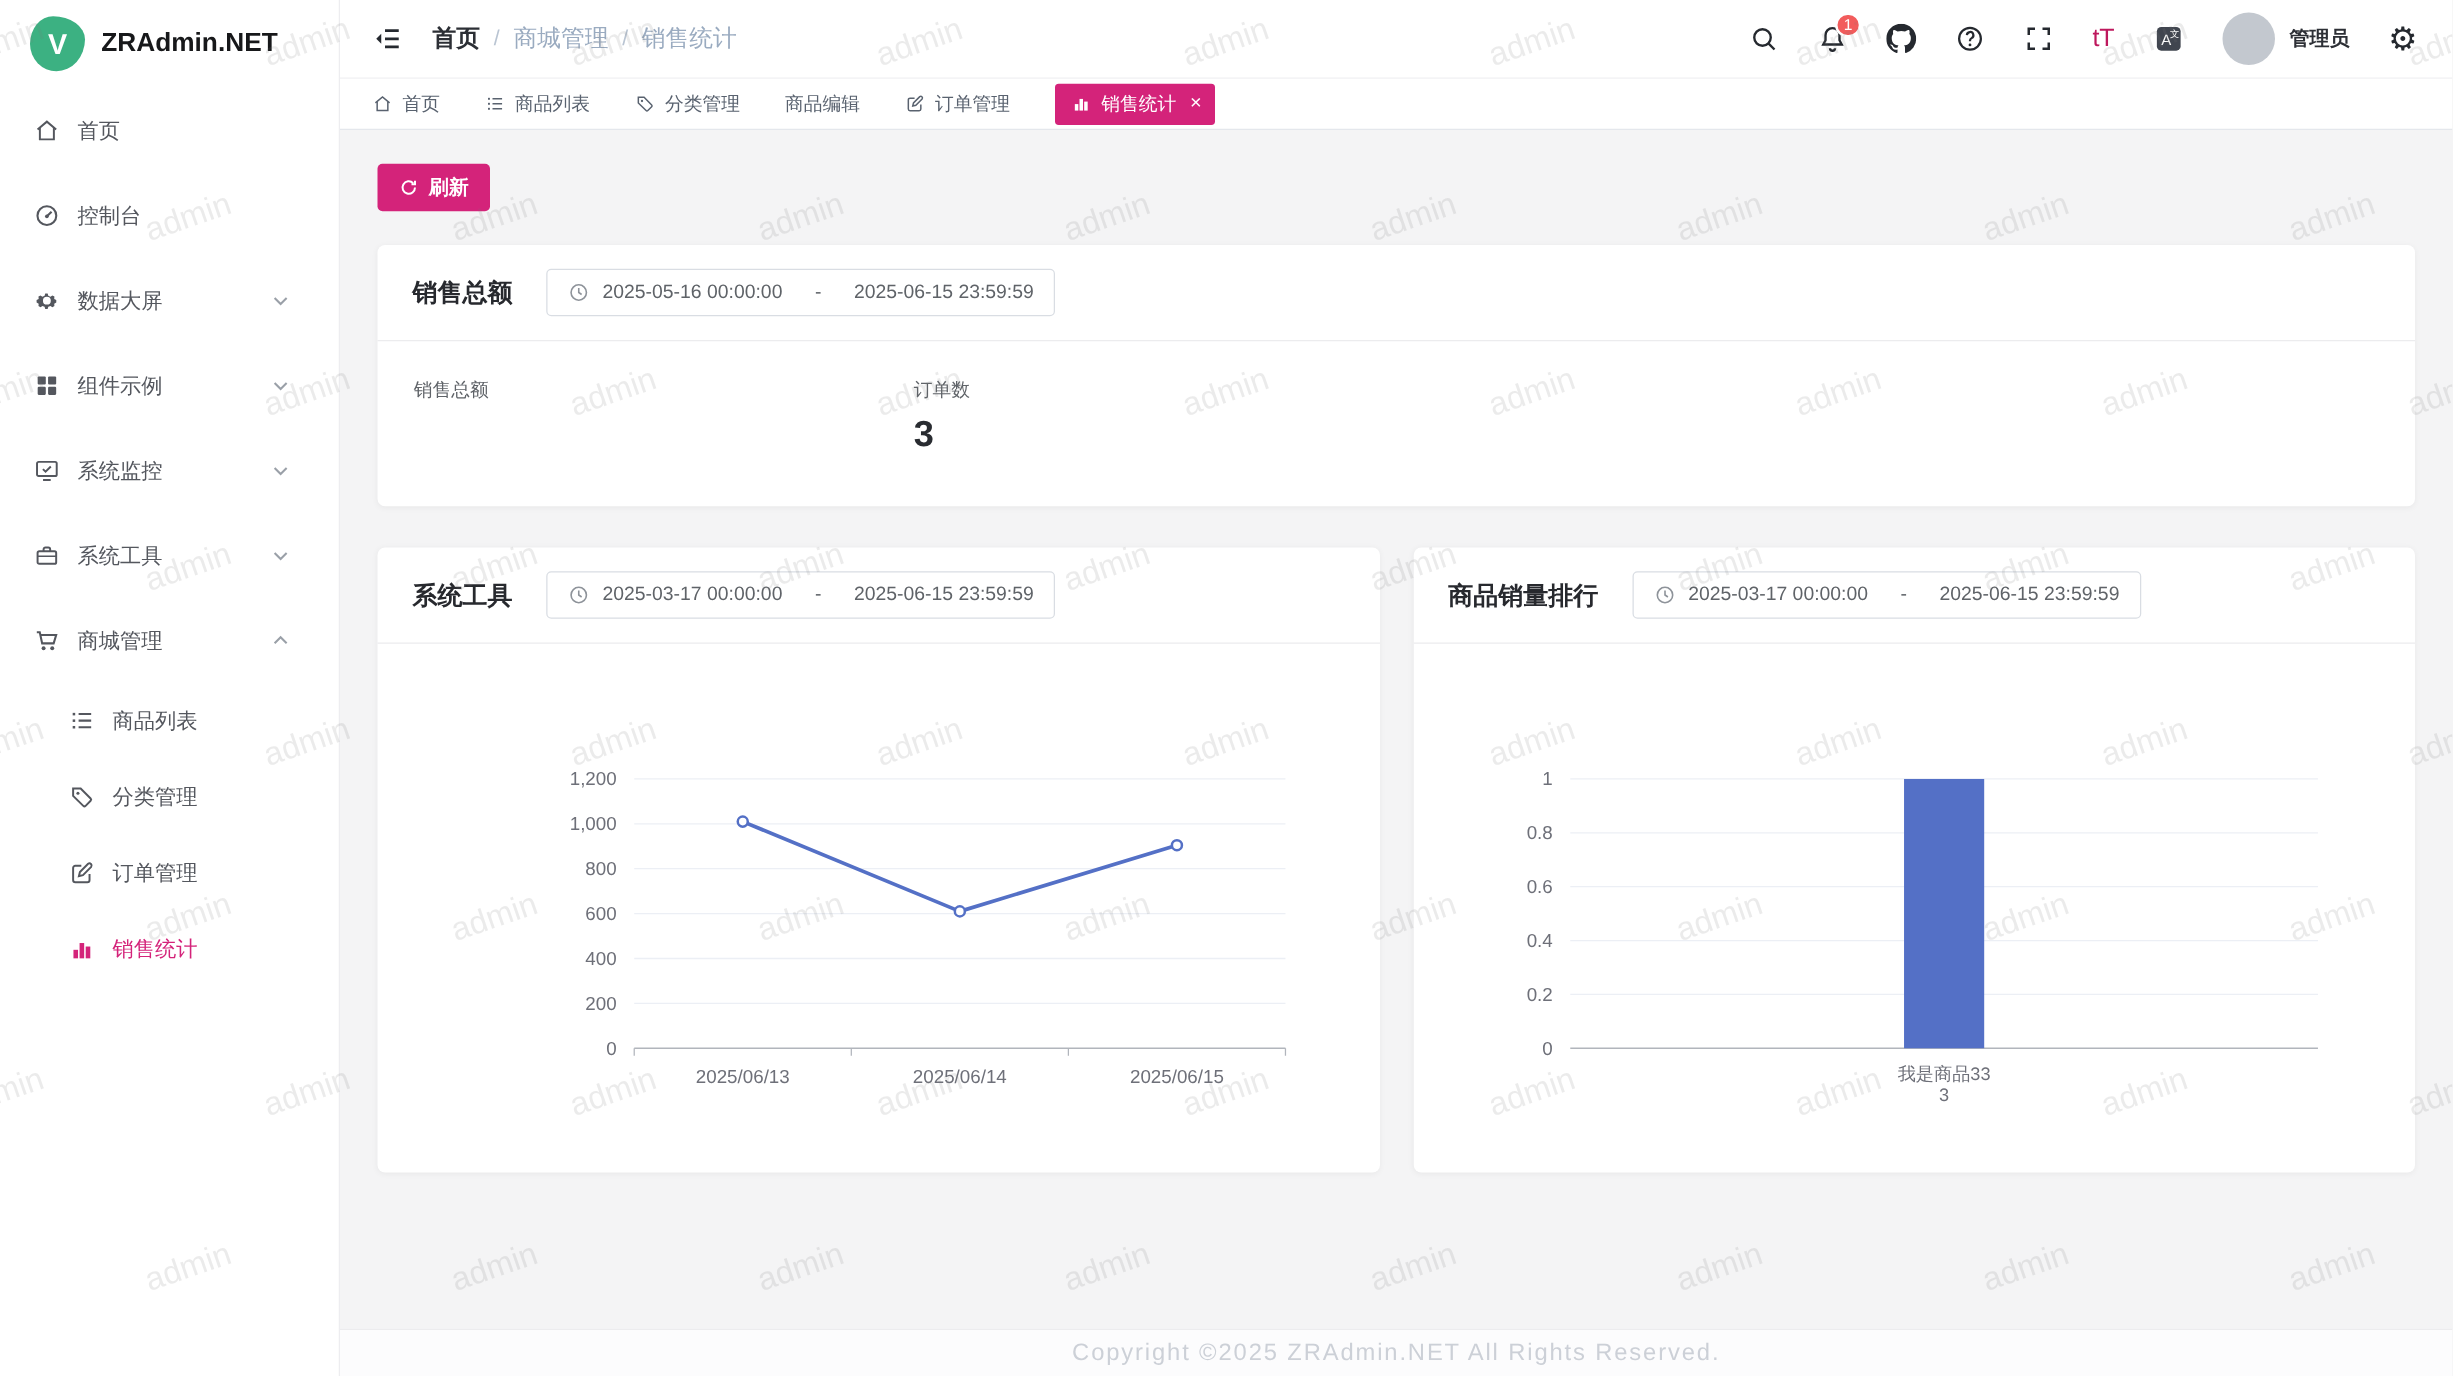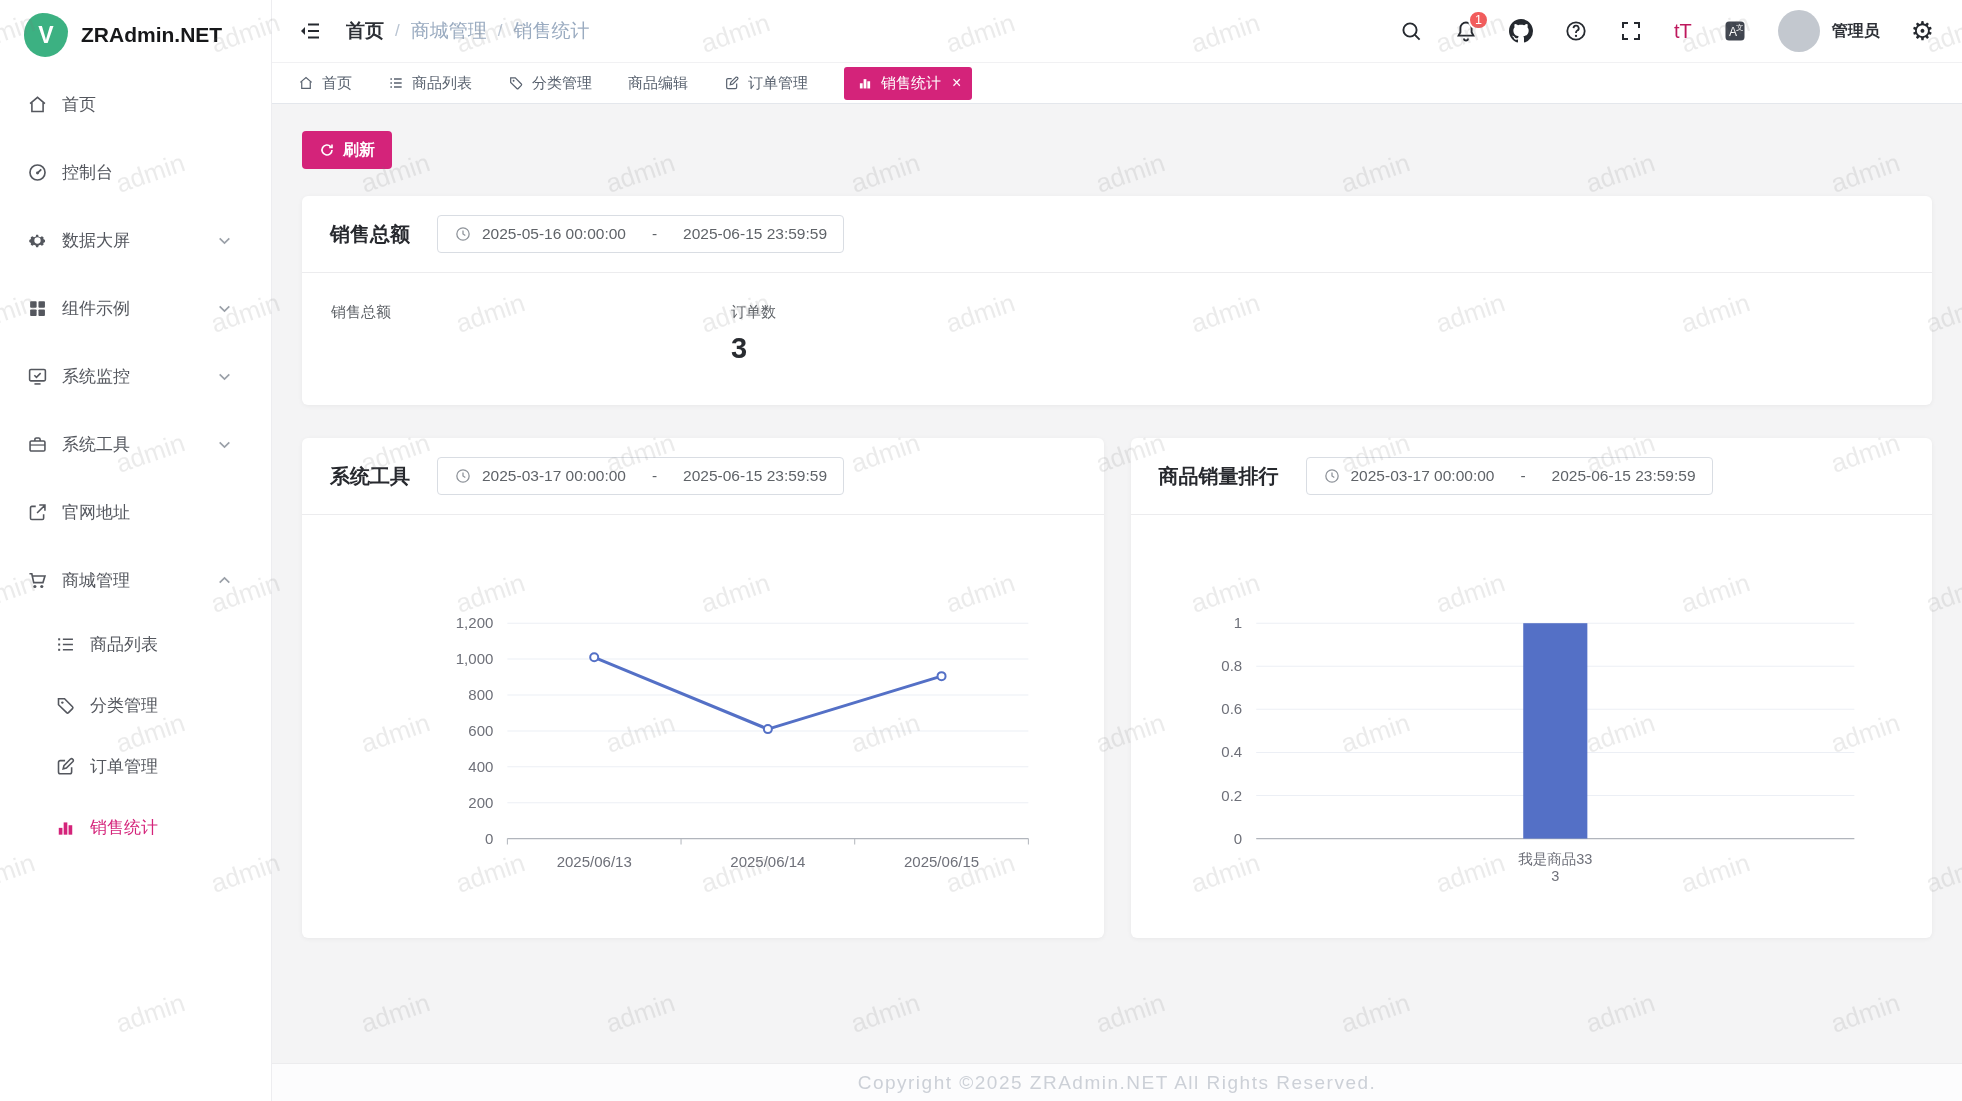--- a/index.html
+++ b/index.html
@@ -154,29 +154,20 @@
               <path d="M9 8V6.2a1.7 1.7 0 0 1 1.7-1.7h2.6A1.7 1.7 0 0 1 15 6.2V8" fill="none" stroke="currentColor" stroke-width="1.8"></path>
               <path d="M3.5 12.6h17" stroke="currentColor" stroke-width="1.4"></path>
             </svg>
           </span>
           <span>系统工具</span>
           <span class="icon chevron">
             <svg viewBox="0 0 24 24">
               <path d="M6.5 9.5 12 15l5.5-5.5" fill="none" stroke="currentColor" stroke-width="1.9"></path>
             </svg>
           </span>
-        </div>
-        <div class="menu-item">
-          <span class="icon ">
-            <svg viewBox="0 0 24 24">
-              <path d="M10 5H5.5A1.5 1.5 0 0 0 4 6.5v12A1.5 1.5 0 0 0 5.5 20h12a1.5 1.5 0 0 0 1.5-1.5V14" fill="none" stroke="currentColor" stroke-width="1.8"></path>
-              <path d="M14 3.5h6.5V10M20.1 4 11.5 12.6" fill="none" stroke="currentColor" stroke-width="1.8"></path>
-            </svg>
-          </span>
-          <span>官网地址</span>
         </div>
         <div class="menu-item">
           <span class="icon ">
             <svg viewBox="0 0 24 24">
               <path d="M2.8 4.3h2.7l2.2 10.2h10.5l2.3-7.6H6.2" fill="none" stroke="currentColor" stroke-width="1.9"></path>
               <circle cx="9" cy="18.9" r="1.8" fill="currentColor"></circle>
               <circle cx="16.9" cy="18.9" r="1.8" fill="currentColor"></circle>
             </svg>
           </span>
           <span>商城管理</span>

